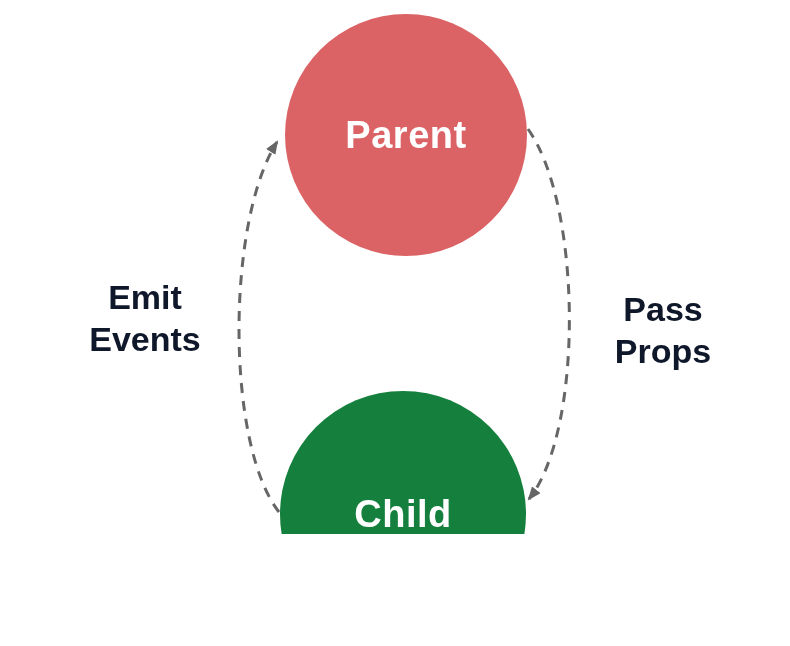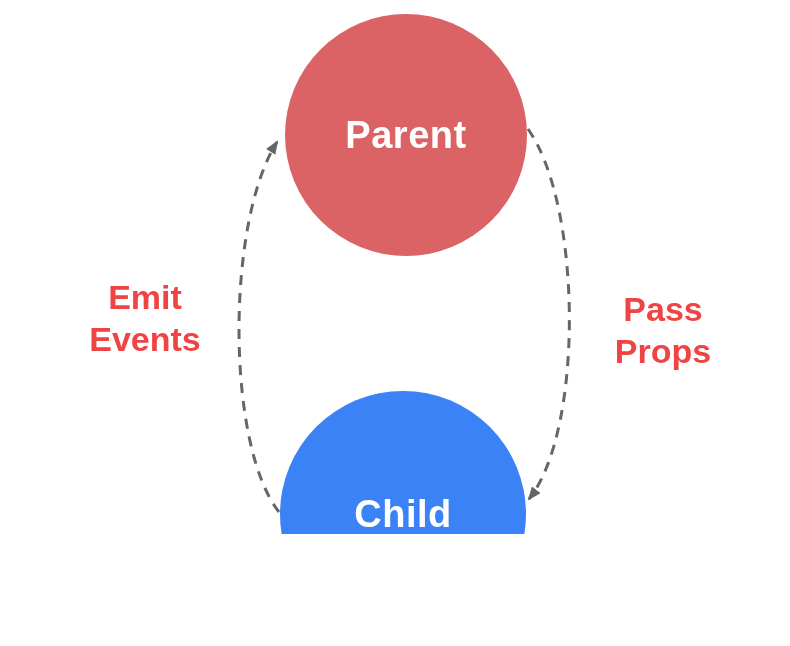--- a/index.html
+++ b/index.html
@@ -34,33 +34,33 @@
     top: 14px;
     width: 242px;
     height: 242px;
     background: #db6365;
   }
   .node-child {
     left: 280px;
     top: 391px;
     width: 246px;
     height: 246px;
-    background: #3b82f6;
+    background: #15803d;
   }
   .node-label {
     color: #ffffff;
     font-size: 38px;
     font-weight: bold;
     letter-spacing: 0.5px;
   }
   .edge-label {
     position: absolute;
     width: 150px;
     text-align: center;
-    color: #ef4444;
+    color: #0f172a;
     font-size: 34px;
     font-weight: bold;
     line-height: 1.24;
   }
   .edge-label-left {
     left: 70px;
     top: 276px;
   }
   .edge-label-right {
     left: 588px;

